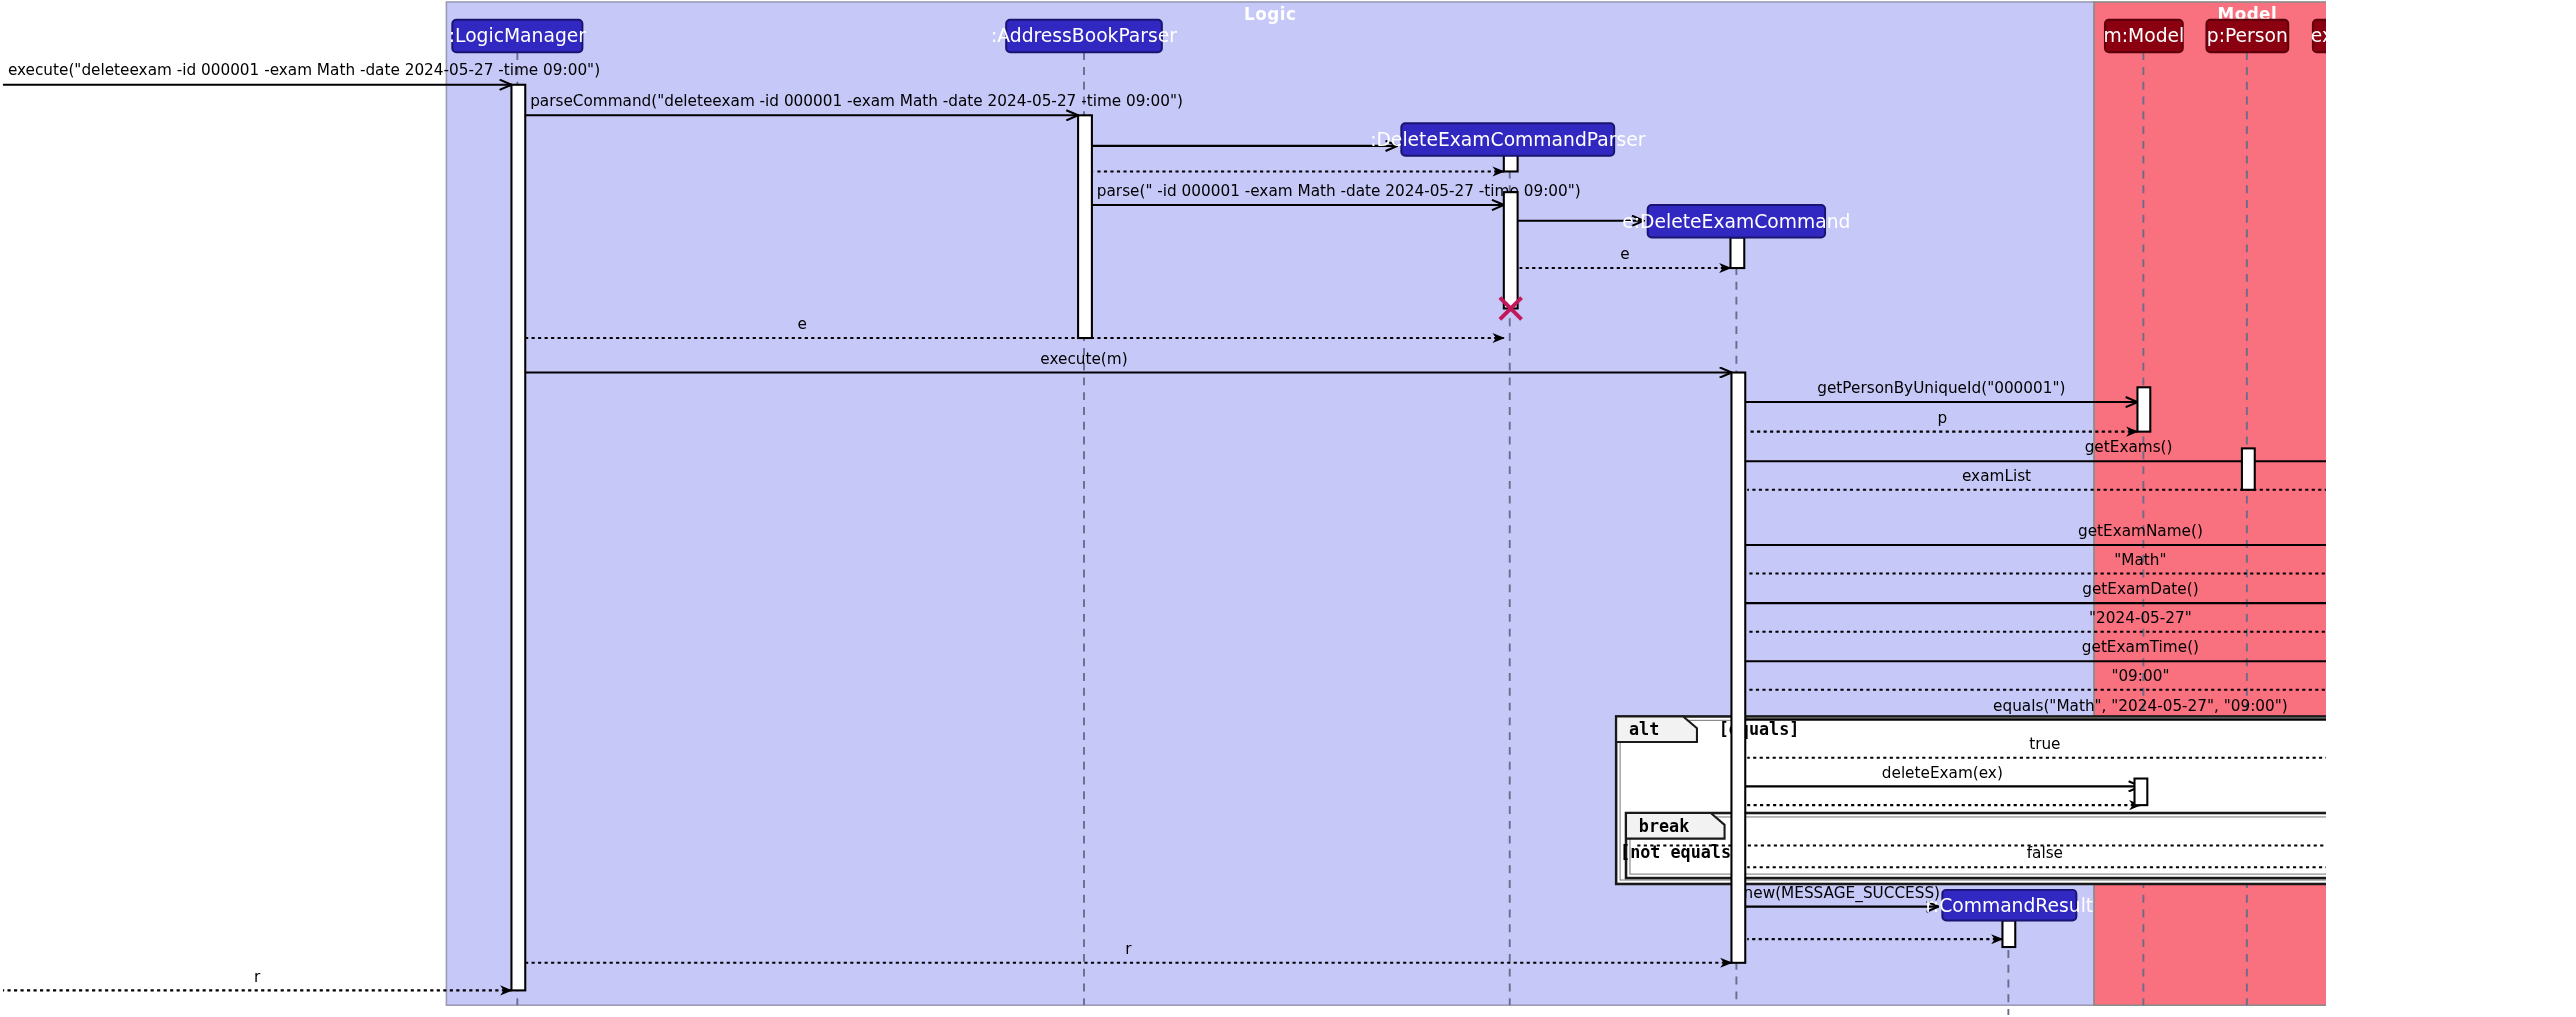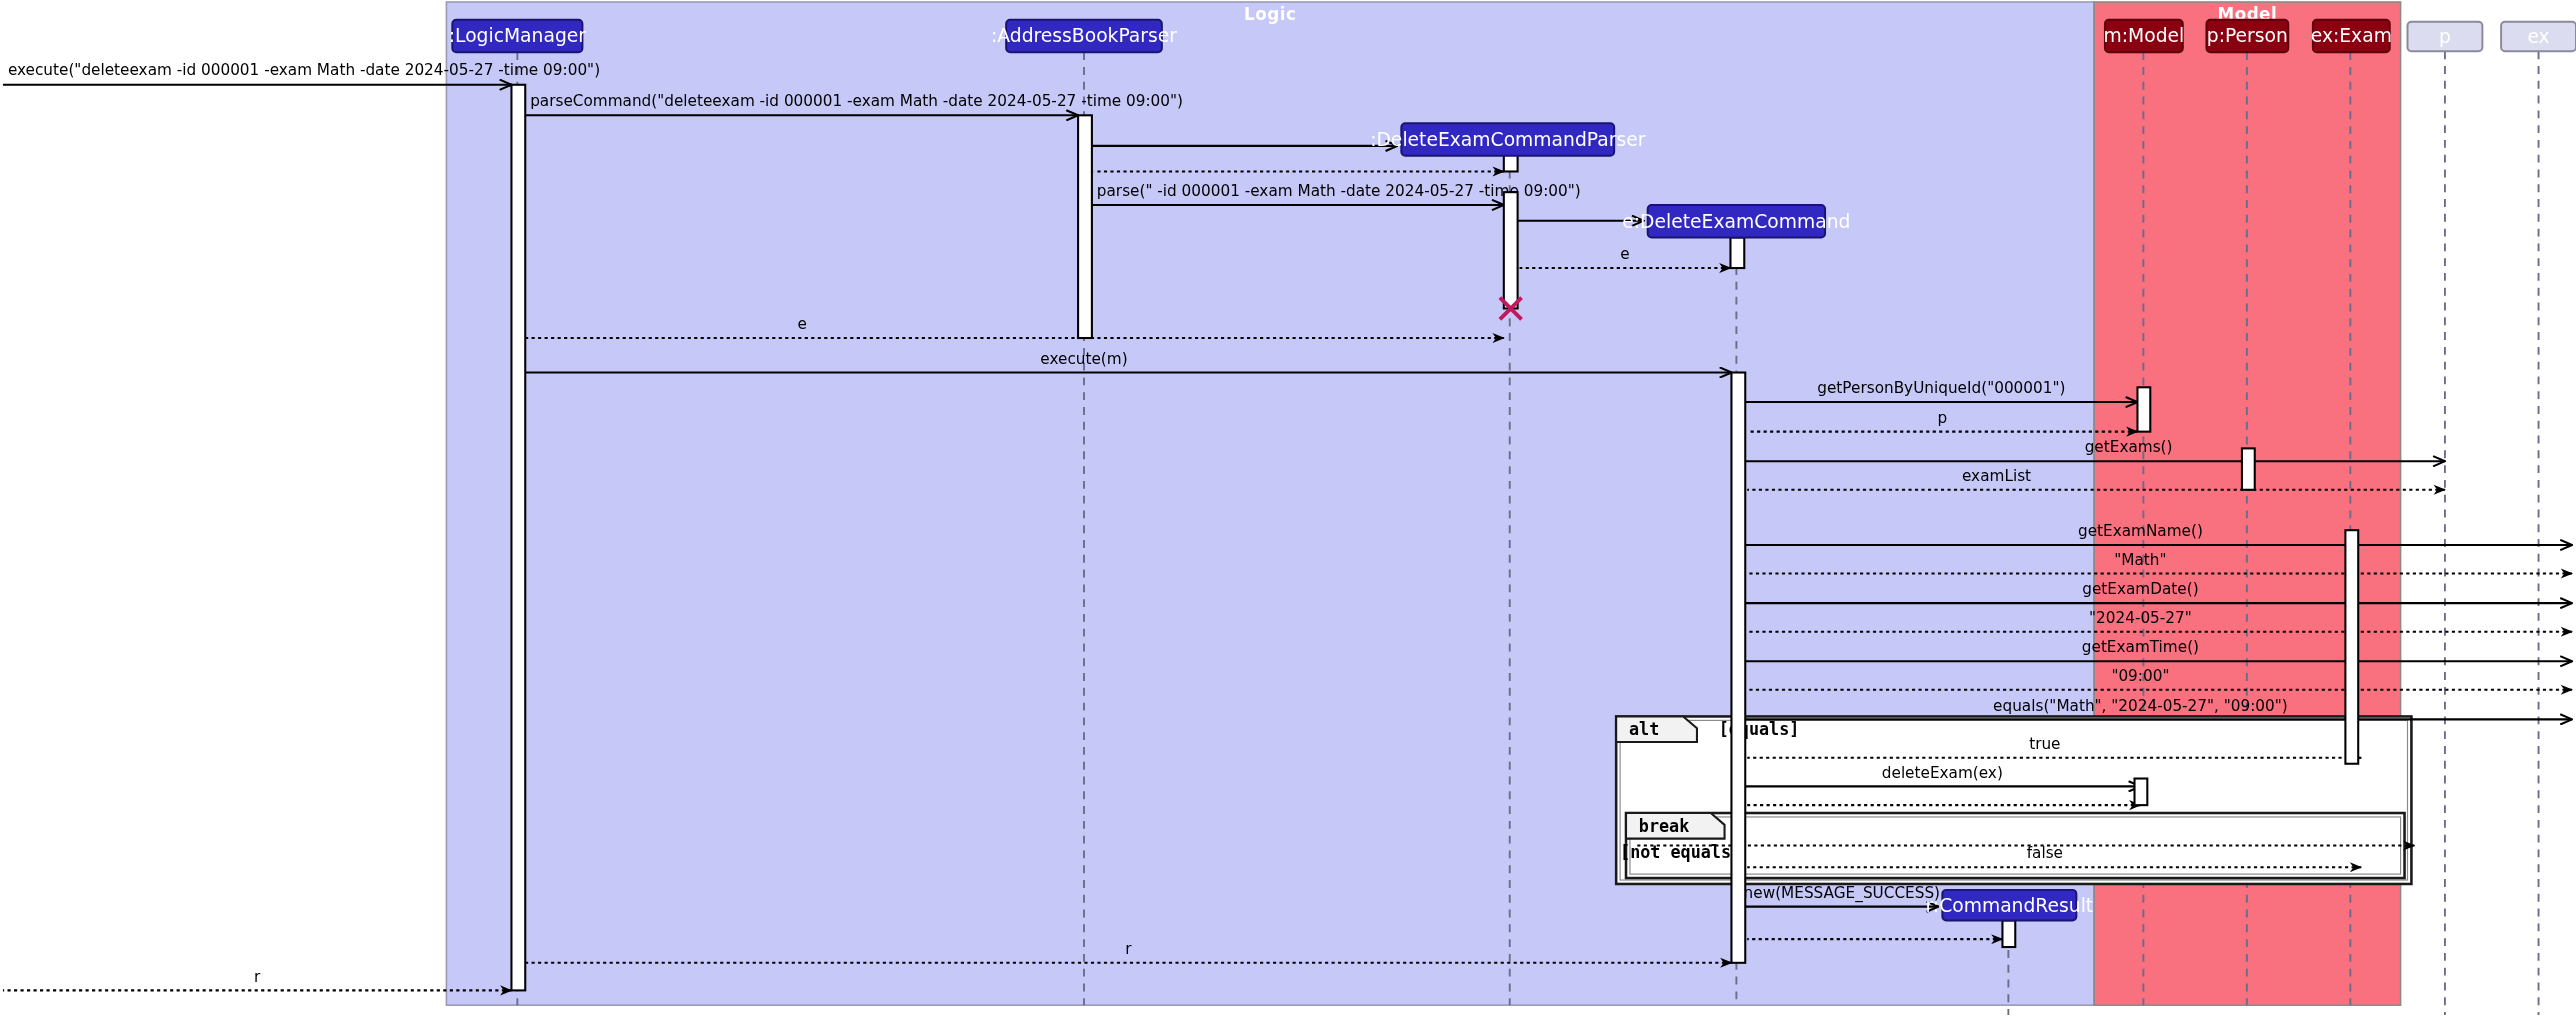--- a/index.html
+++ b/index.html
@@ -1,17 +1,17 @@
 <!DOCTYPE html>
 <html><head>
 <meta charset="utf-8">
 <style>
   html,body{margin:0;padding:0;background:#ffffff;}
   body{font-family:"DejaVu Sans","Liberation Sans",sans-serif;}
-  #stage{position:relative;width:2576px;height:1018px;overflow:hidden;background:#fff;}
+  #stage{position:relative;width:2326px;height:1018px;overflow:hidden;background:#fff;}
   svg#diagram{position:absolute;left:0;top:0;width:2576px;height:1018px;}
 
   .region-label{font-size:17px;font-weight:bold;fill:#ffffff;text-anchor:middle;
     dominant-baseline:middle;letter-spacing:.5px;}
   .pbox-text{font-size:19px;fill:#ffffff;text-anchor:middle;dominant-baseline:middle;}
   .pbox-text-ghost{font-size:19px;fill:#ffffff;text-anchor:middle;dominant-baseline:middle;}
   .msg{font-size:15.5px;fill:#000000;dominant-baseline:alphabetic;}
   .msg.c{text-anchor:middle;}
   .msg.l{text-anchor:start;}
   .frag-kind{font-size:17px;font-weight:bold;fill:#000000;text-anchor:start;dominant-baseline:middle;

